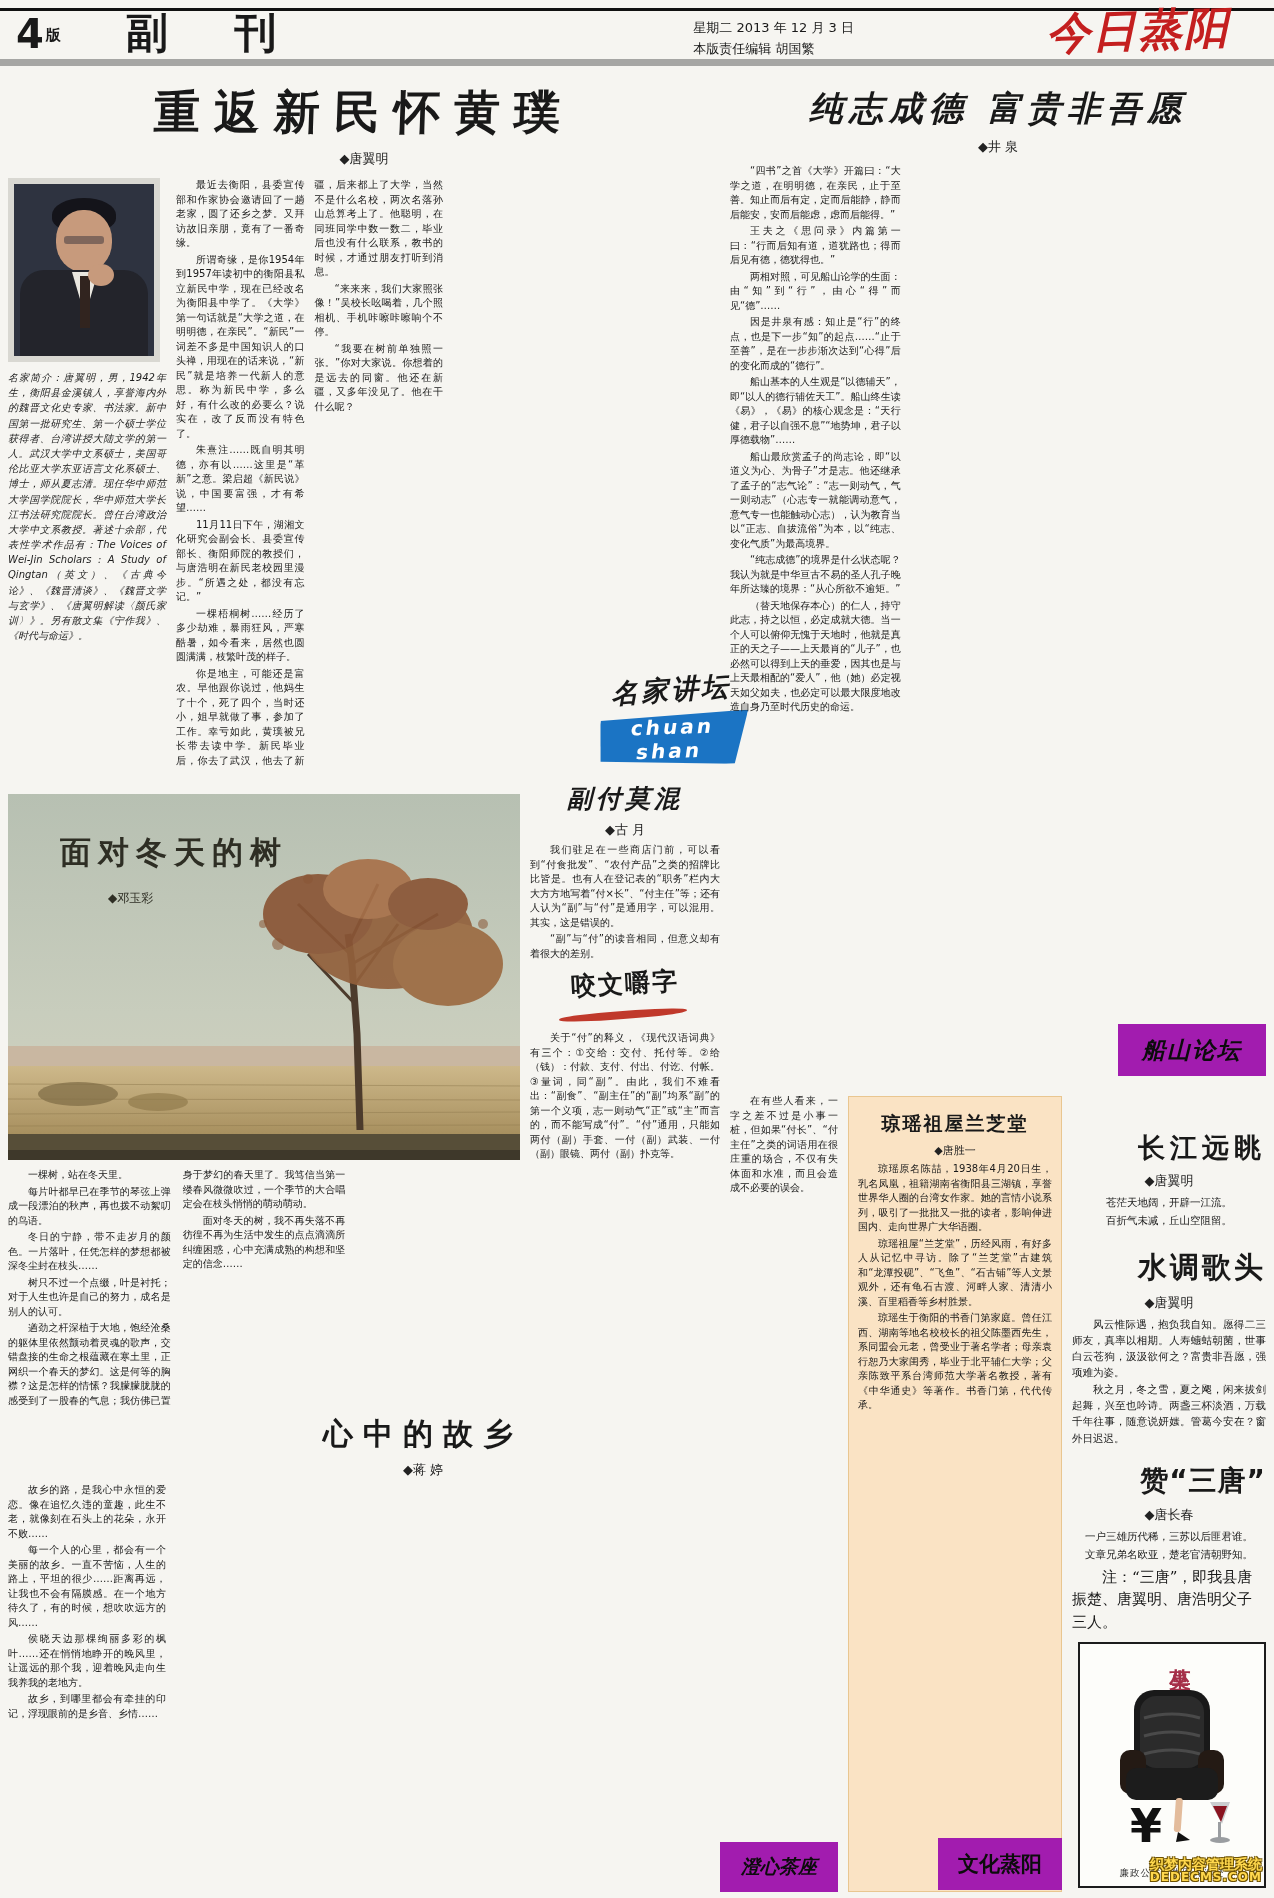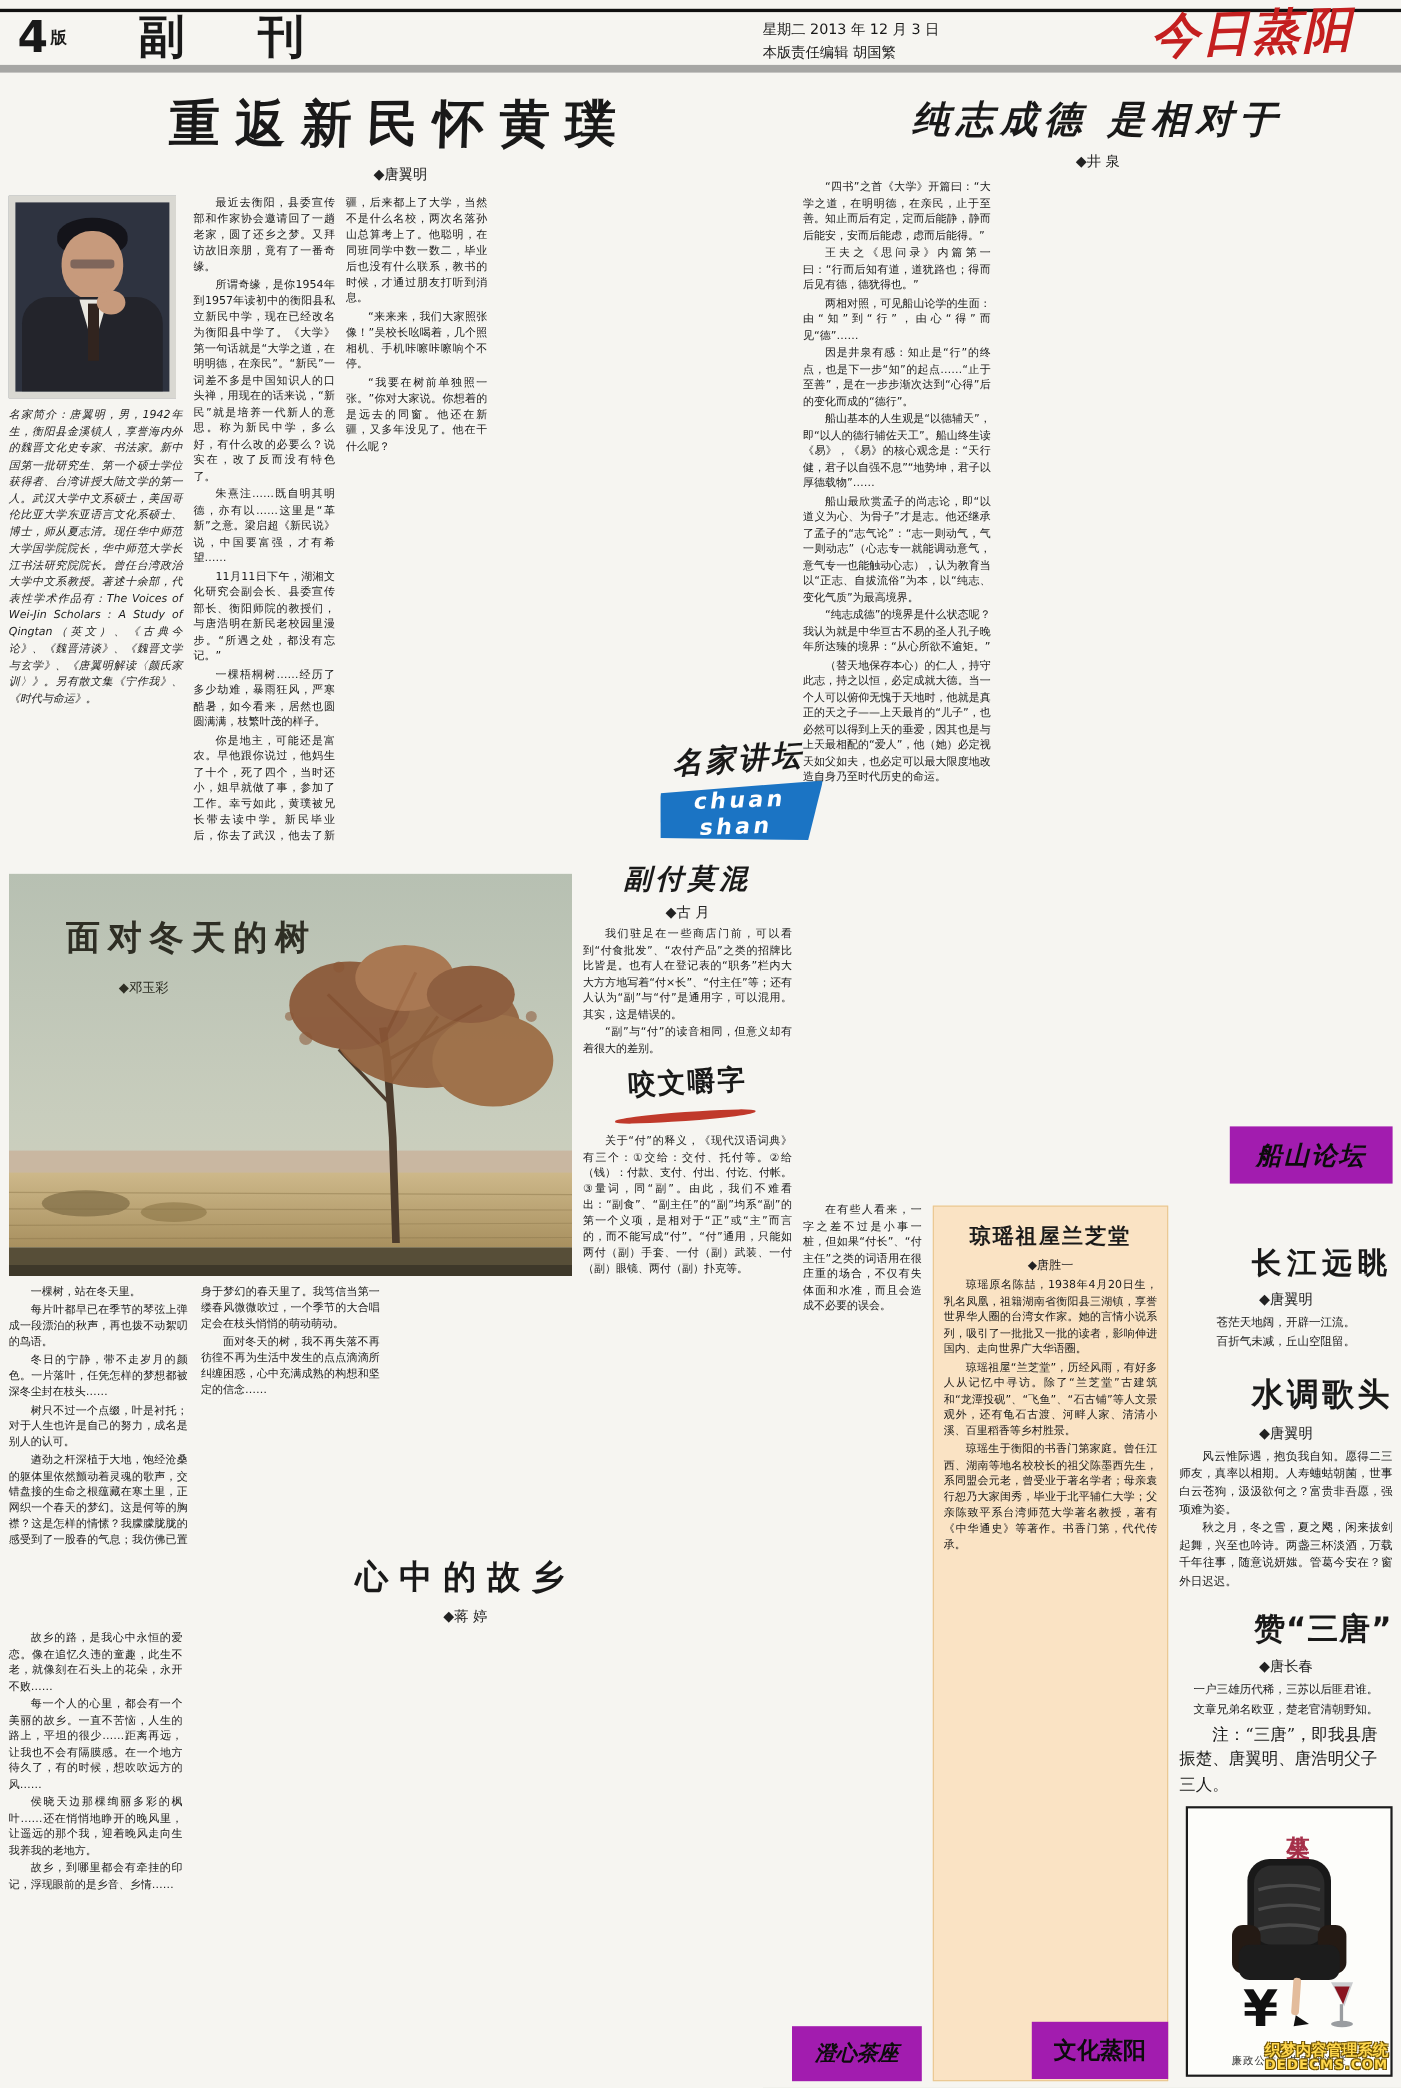--- a/index.html
+++ b/index.html
@@ -140,21 +140,21 @@
       </div>
     </div>
   </div>
 
   <div class="logo-mingjia">
     <span class="cal">名家讲坛</span>
     <span class="ribbon">chuan shan</span>
   </div>
 
   <div class="art2">
-    <h1 class="brush">纯志成德  是相对于</h1>
+    <h1 class="brush">纯志成德  富贵非吾愿</h1>
     <div class="byline">◆井  泉</div>
     <div class="art2-cols bodytxt">
       <p>“四书”之首《大学》开篇曰：“大学之道，在明明德，在亲民，止于至善。知止而后有定，定而后能静，静而后能安，安而后能虑，虑而后能得。”</p>
       <p>王夫之《思问录》内篇第一曰：“行而后知有道，道犹路也；得而后见有德，德犹得也。”</p>
       <p>两相对照，可见船山论学的生面：由“知”到“行”，由心“得”而见“德”……</p>
       <p>因是井泉有感：知止是“行”的终点，也是下一步“知”的起点……“止于至善”，是在一步步渐次达到“心得”后的变化而成的“德行”。</p>
       <p>船山基本的人生观是“以德辅天”，即“以人的德行辅佐天工”。船山终生读《易》，《易》的核心观念是：“天行健，君子以自强不息”“地势坤，君子以厚德载物”……</p>
       <p>船山最欣赏孟子的尚志论，即“以道义为心、为骨子”才是志。他还继承了孟子的“志气论”：“志一则动气，气一则动志”（心志专一就能调动意气，意气专一也能触动心志），认为教育当以“正志、自拔流俗”为本，以“纯志、变化气质”为最高境界。</p>
       <p>“纯志成德”的境界是什么状态呢？我认为就是中华亘古不易的圣人孔子晚年所达臻的境界：“从心所欲不逾矩。”</p>
       <p>（替天地保存本心）的仁人，持守此志，持之以恒，必定成就大德。当一个人可以俯仰无愧于天地时，他就是真正的天之子——上天最肖的“儿子”，也必然可以得到上天的垂爱，因其也是与上天最相配的“爱人”，他（她）必定视天如父如夫，也必定可以最大限度地改造自身乃至时代历史的命运。</p>
@@ -223,21 +223,21 @@
     <div class="byline">◆古  月</div>
     <div class="bodytxt">
       <p>我们驻足在一些商店门前，可以看到“付食批发”、“农付产品”之类的招牌比比皆是。也有人在登记表的“职务”栏内大大方方地写着“付×长”、“付主任”等；还有人认为“副”与“付”是通用字，可以混用。其实，这是错误的。</p>
       <p>“副”与“付”的读音相同，但意义却有着很大的差别。</p>
     </div>
     <div class="logo-yaowen">
       <span class="t">咬文嚼字</span>
       <span class="swoosh"></span>
     </div>
     <div class="bodytxt">
-      <p>关于“付”的释义，《现代汉语词典》有三个：①交给：交付、托付等。②给（钱）：付款、支付、付出、付讫、付帐。③量词，同“副”。由此，我们不难看出：“副食”、“副主任”的“副”均系“副”的第一个义项，是相对于“正”或“主”而言的，而不能写成“付”。“付”通用，只能如两付（副）手套、一付（副）武装、一付（副）眼镜、两付（副）扑克等。</p>
+      <p>关于“付”的释义，《现代汉语词典》有三个：①交给：交付、托付等。②给（钱）：付款、支付、付出、付讫、付帐。③量词，同“副”。由此，我们不难看出：“副食”、“副主任”的“副”均系“副”的第一个义项，志一则动气“正”或“主”而言的，而不能写成“付”。“付”通用，只能如两付（副）手套、一付（副）武装、一付（副）眼镜、两付（副）扑克等。</p>
     </div>
   </div>
   <div class="fufu2 bodytxt">
     <p>在有些人看来，一字之差不过是小事一桩，但如果“付长”、“付主任”之类的词语用在很庄重的场合，不仅有失体面和水准，而且会造成不必要的误会。</p>
   </div>
 
   <div class="cream">
     <h2>琼瑶祖屋兰芝堂</h2>
     <div class="byline">◆唐胜一</div>
     <div class="bodytxt">

